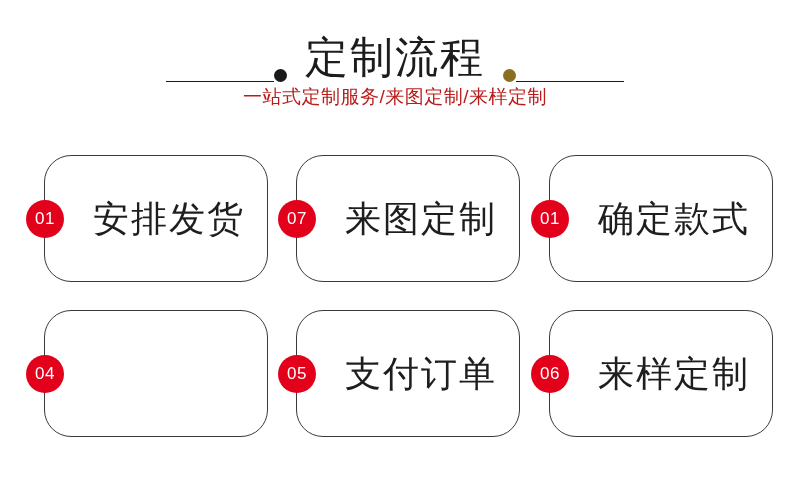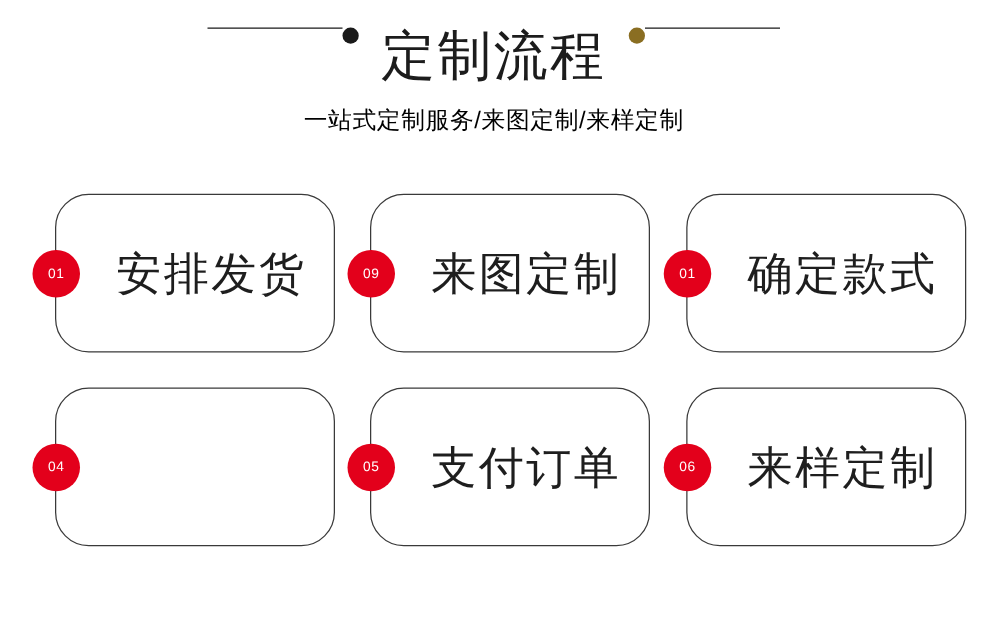--- a/index.html
+++ b/index.html
@@ -31,21 +31,21 @@
     height: 95px;
   }
 
   .title-row {
     position: absolute;
     left: 0;
     top: 0;
     width: 790px;
     height: 60px;
     display: flex;
-    align-items: flex-start;
+    align-items: flex-end;
     justify-content: center;
   }
 
   .rule {
     height: 0;
     border-top: 1.6px solid #1a1a1a;
     flex: 0 0 auto;
   }
   .rule-left  { width: 108px; }
   .rule-right { width: 108px; }
@@ -73,21 +73,21 @@
   .subtitle {
     position: absolute;
     left: 0;
     top: 62px;
     width: 790px;
     text-align: center;
     font-family: "Liberation Sans", "DejaVu Sans", sans-serif;
     font-size: 19px;
     line-height: 26px;
     font-weight: 400;
-    color: #000000;
+    color: #b91c1c;
     letter-spacing: 0.5px;
     white-space: nowrap;
   }
 
   
   .grid {
     position: absolute;
     left: 44px;
     top: 155px;
     width: 726px;
@@ -115,21 +115,21 @@
     position: absolute;
     left: -19px;
     top: 50%;
     transform: translateY(-50%);
     width: 38px;
     height: 38px;
     border-radius: 50%;
     background: #e3001b;
     color: #ffffff;
     font-family: "Liberation Sans", "DejaVu Sans", sans-serif;
-    font-size: 11px;
+    font-size: 17px;
     font-weight: 400;
     letter-spacing: 0.5px;
     display: flex;
     align-items: center;
     justify-content: center;
     z-index: 3;
   }
 
   .card-label {
     position: absolute;
@@ -167,21 +167,21 @@
   </div>
 
   <div class="grid">
 
     <div class="card c0">
       <span class="badge">01</span>
       <span class="card-label">安排发货</span>
     </div>
 
     <div class="card c1">
-      <span class="badge">09</span>
+      <span class="badge">07</span>
       <span class="card-label">来图定制</span>
     </div>
 
     <div class="card c2">
       <span class="badge">01</span>
       <span class="card-label">确定款式</span>
     </div>
 
     <div class="card c3">
       <span class="badge">04</span>

